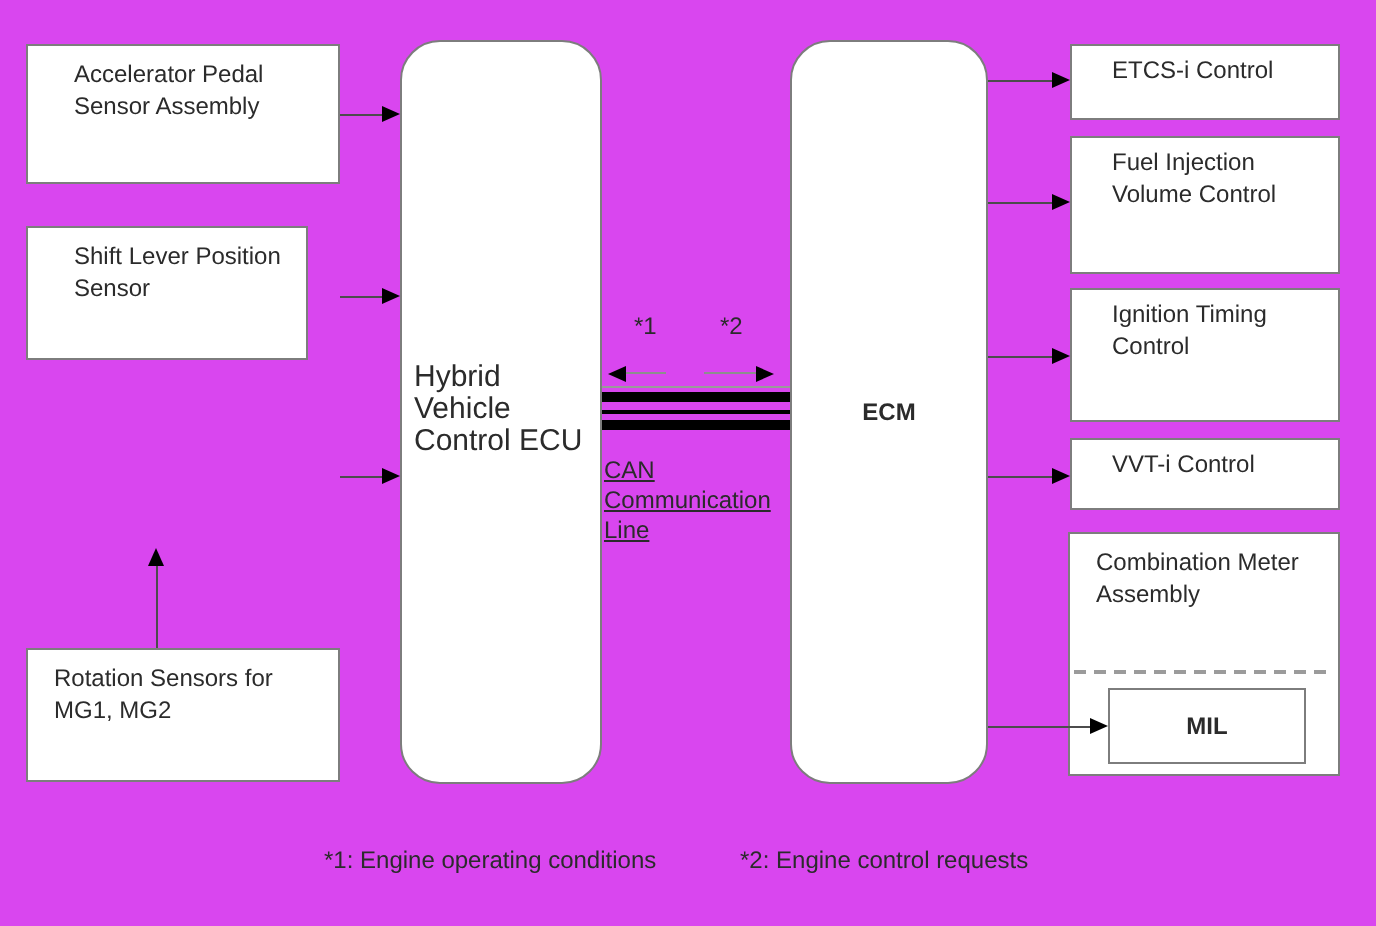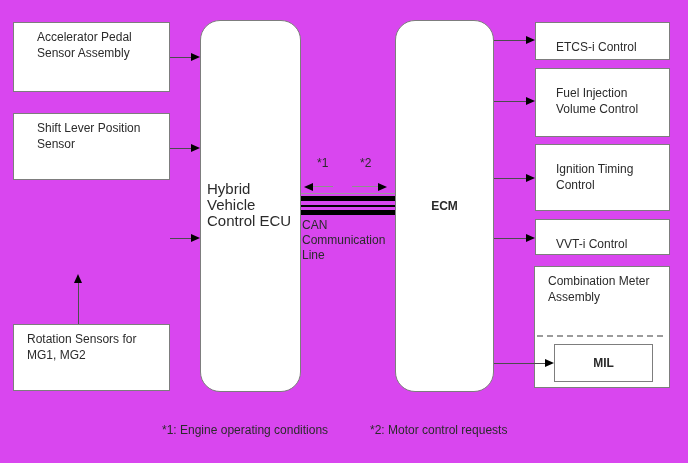--- a/index.html
+++ b/index.html
@@ -6,21 +6,21 @@
   #canvas{
     position:relative;width:688px;height:463px;background:#d946ef;
     font-family:"Liberation Sans",sans-serif;color:#2b2b2b;overflow:hidden;
   }
   .box{
     position:absolute;box-sizing:border-box;border:1px solid #7d7d7d;background:#fff;
     font-size:12px;line-height:16px;white-space:pre-line;
   }
   .pad-a{padding:6px 6px 0 23px;}
   .pad-b{padding:6px 6px 0 13px;}
-  .pad-r{padding:16px 4px 0 20px;}
+  .pad-r{padding:4px 4px 0 20px;}
   .round-sm{border-radius:14px;}
   .round-lg{border-radius:20px;}
   .center{display:flex;align-items:center;justify-content:center;white-space:normal;font-weight:bold;}
   .hline{position:absolute;height:1px;background:#4c4c4c;}
   .vline{position:absolute;width:1px;background:#4c4c4c;}
   .gline{position:absolute;height:1px;background:#8e8e8e;}
   .ah-r{position:absolute;width:0;height:0;border-top:4px solid transparent;border-bottom:4px solid transparent;border-left:9px solid #000;}
   .ah-l{position:absolute;width:0;height:0;border-top:4px solid transparent;border-bottom:4px solid transparent;border-right:9px solid #000;}
   .ah-u{position:absolute;width:0;height:0;border-left:4px solid transparent;border-right:4px solid transparent;border-bottom:9px solid #000;}
   .busline{position:absolute;left:301px;width:94px;background:#000;}
@@ -28,21 +28,21 @@
   .dashed{position:absolute;height:2px;background:repeating-linear-gradient(90deg,#9b9b9b 0 6px,transparent 6px 10px);}
   .hv-label{position:absolute;left:6px;top:160px;font-size:15px;line-height:16px;white-space:pre-line;}
 </style>
 </head>
 <body>
 
 <div id="canvas">
 
   <div class="box pad-a" style="left:13px;top:22px;width:157px;height:70px;">Accelerator Pedal
 Sensor Assembly</div>
-  <div class="box pad-a" style="left:13px;top:113px;width:157px;height:67px;">Shift Lever Position
+  <div class="box pad-a" style="left:13px;top:113px;width:141px;height:67px;">Shift Lever Position
 Sensor</div>
   <div class="box pad-b" style="left:13px;top:324px;width:157px;height:67px;">Rotation Sensors for
 MG1, MG2</div>
 
   <div class="box round-lg" style="left:200px;top:20px;width:101px;height:372px;">
     <span class="hv-label">Hybrid Vehicle
 Control ECU</span>
   </div>
   <div class="box round-lg center" style="left:395px;top:20px;width:99px;height:372px;font-size:12px;">ECM</div>
 
@@ -71,31 +71,31 @@
   <div class="lbl" style="left:360px;top:156px;">*2</div>
   <div class="gline" style="left:313px;top:186px;width:20px;"></div>
   <div class="ah-l" style="left:304px;top:183px;"></div>
   <div class="gline" style="left:352px;top:186px;width:26px;"></div>
   <div class="ah-r" style="left:378px;top:183px;"></div>
 
   <div class="busline" style="top:193px;height:1px;background:#9a9a9a;"></div>
   <div class="busline" style="top:196px;height:5px;"></div>
   <div class="busline" style="top:205px;height:2px;"></div>
   <div class="busline" style="top:210px;height:5px;"></div>
-  <div class="lbl" style="left:302px;top:218px;width:92px;">CAN
+  <div class="lbl" style="left:302px;top:228px;width:92px;text-decoration:underline;">CAN
 Communication
 Line</div>
 
   <div class="hline" style="left:494px;top:40px;width:33px;"></div>
   <div class="ah-r" style="left:526px;top:36px;"></div>
   <div class="hline" style="left:494px;top:101px;width:33px;"></div>
   <div class="ah-r" style="left:526px;top:97px;"></div>
   <div class="hline" style="left:494px;top:178px;width:33px;"></div>
   <div class="ah-r" style="left:526px;top:174px;"></div>
   <div class="hline" style="left:494px;top:238px;width:33px;"></div>
   <div class="ah-r" style="left:526px;top:234px;"></div>
   <div class="hline" style="left:494px;top:363px;width:52px;"></div>
   <div class="ah-r" style="left:545px;top:359px;"></div>
 
   <div class="lbl" style="left:162px;top:423px;">*1: Engine operating conditions</div>
-  <div class="lbl" style="left:370px;top:423px;">*2: Motor control requests</div>
+  <div class="lbl" style="left:370px;top:423px;">*2: Engine control requests</div>
 
 </div>
 
 </body></html>

